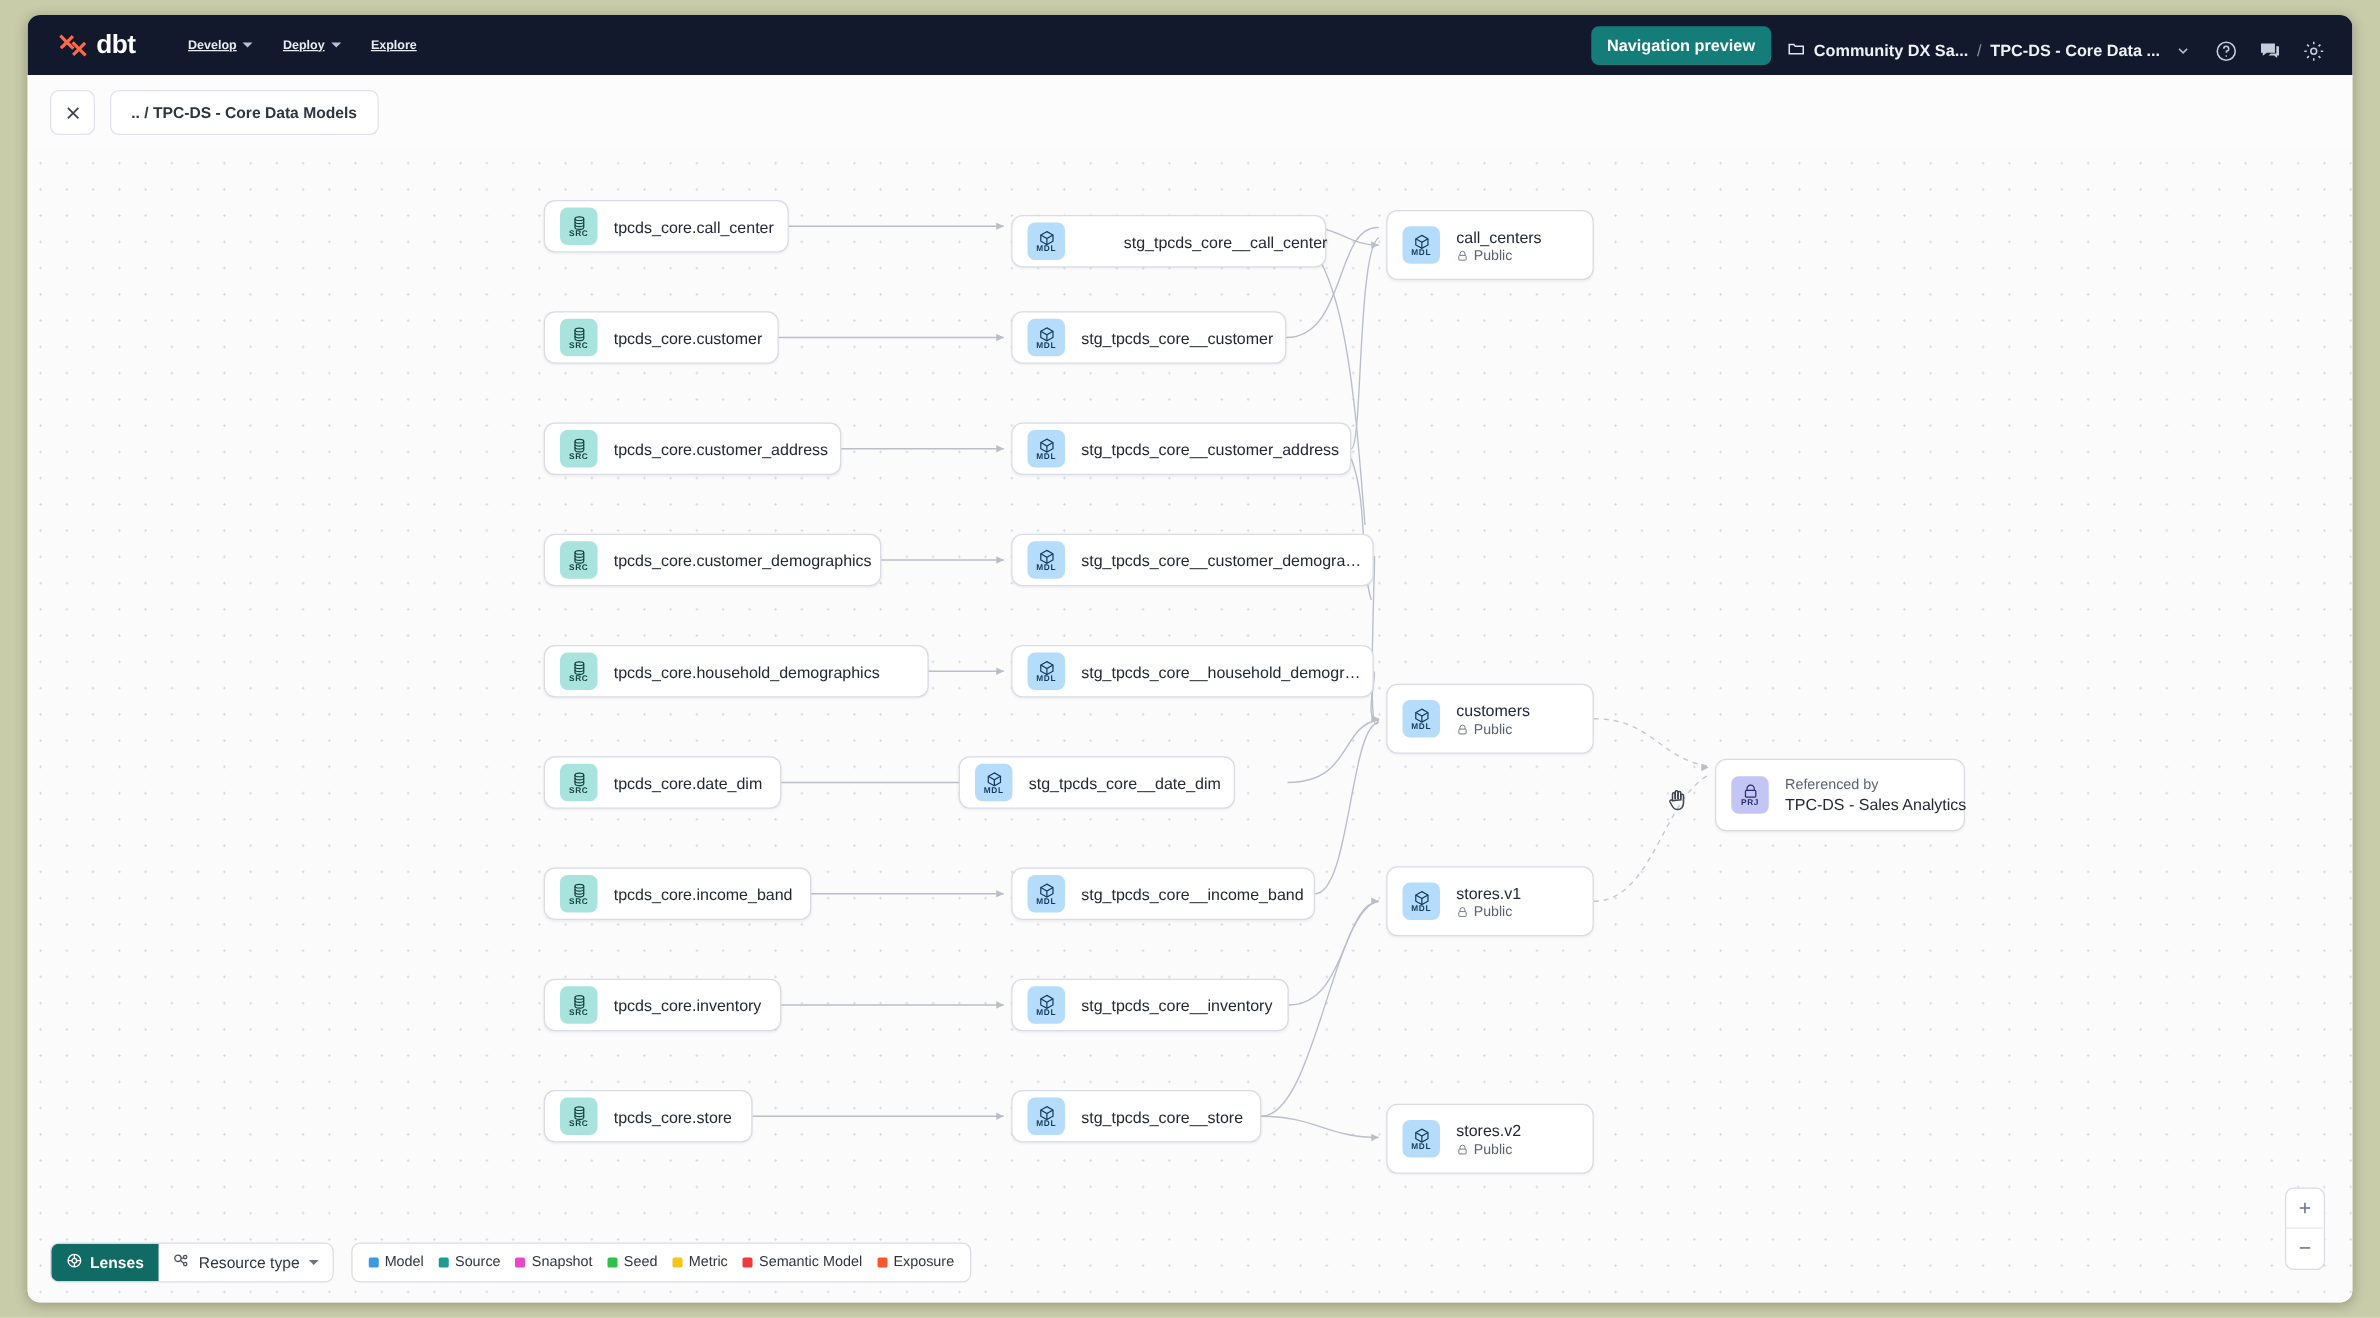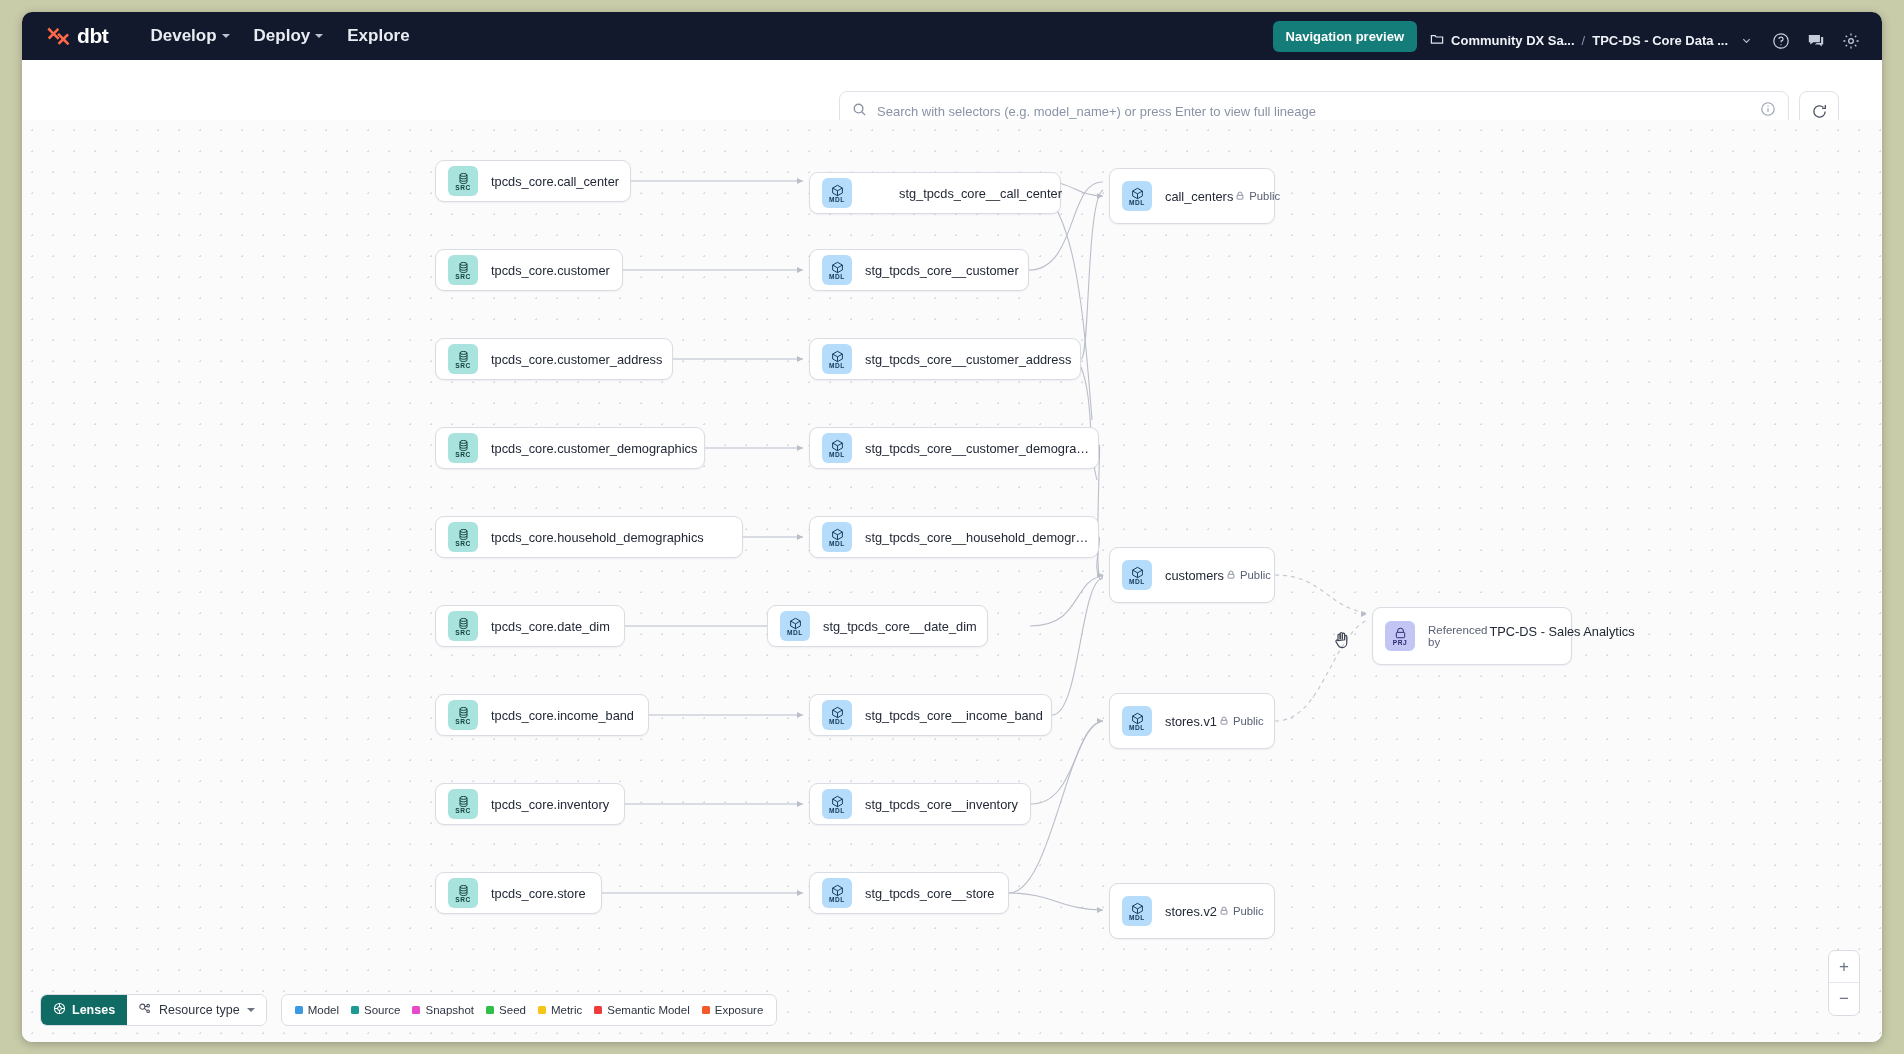--- a/index.html
+++ b/index.html
@@ -34,22 +34,22 @@
     display: flex; align-items: center;
     padding: 0 16px;
     color: #fff;
   }
   .logo-wrap { display:flex; align-items:center; gap:7px; margin-right: 30px; margin-left: 8px;}
   .logo-x { width: 24px; height: 24px; position: relative; }
   .logo-x svg { display:block; }
   .logo-text { font-size: 21px; font-weight: 700; letter-spacing: -0.4px; color:#fff; }
   .nav-item {
     display:flex; align-items:center; gap:5px;
-    font-size: 17px; font-weight: 600; color: #e9ecf2;
-    padding: 6px 12px; border-radius: 5px; cursor: pointer;
+    font-size: 10px; font-weight: 600; color: #e9ecf2;
+    padding: 6px 12px; border-radius: 5px; cursor: pointer; text-decoration: underline;
   }
   .caret { width:0;height:0;border-left:4px solid transparent;border-right:4px solid transparent;border-top:4.5px solid #b9c0cf; }
   .topnav-right { margin-left:auto; display:flex; align-items:flex-end; gap:13px; padding-right:4px;}
   .nav-preview-btn {
     background: #147c79; color:#fff; font-size:13px; font-weight:600;
     padding: 8px 13px; border-radius: 6px; cursor:pointer; white-space:nowrap;
   }
   .breadcrumb-top { display:flex; align-items:center; gap:7px; font-size:13px; font-weight:700; color:#eef1f6; }
   .bc-sep { color:#8a93a6; font-weight:400; }
   .bc-proj { font-weight:700; }
@@ -117,21 +117,21 @@
     width:30px;height:30px;border-radius:6px;
     display:flex;flex-direction:column;align-items:center;justify-content:center;
     flex:0 0 auto;
   }
   .badge.src { background:#a9e3de; color:#14403d; }
   .badge.mdl { background:#b6dcfb; color:#123a5c; }
   .badge.prj { background:#c3c5f5; color:#282b6b; }
   .badge svg { display:block; margin-bottom:-1px; }
   .badge .bl { font-size:6.6px; font-weight:700; letter-spacing:.5px; line-height:7px; }
   .node-label { font-size:12.8px; color:#222836; white-space:nowrap; }
-  .node-body { display:flex; flex-direction:row; gap:2px; }
+  .node-body { display:flex; flex-direction:column; gap:2px; }
   .node-sub { display:flex; align-items:center; gap:4px; font-size:11.3px; color:#596074; }
   .node-sub svg { display:block; }
   .node-pretitle { font-size:11.5px; color:#5a6174; }
   .node-title2 { font-size:12.8px; color:#222836; white-space:nowrap; }
 
   
   .hand-cursor { position:absolute; left:1312px; top:510px; z-index:9; }
 
   
   .zoomctl {
@@ -227,20 +227,28 @@
         </div>
         <div class="icon-btn">
           <svg width="18" height="18" viewBox="0 0 20 20" fill="none" stroke="#c5ccda" stroke-width="1.4">
             <circle cx="10" cy="10" r="2.6"></circle>
             <path d="M10 1.6v2.2M10 16.2v2.2M18.4 10h-2.2M3.8 10H1.6M15.9 4.1l-1.6 1.6M5.7 14.3l-1.6 1.6M15.9 15.9l-1.6-1.6M5.7 5.7 4.1 4.1"></path>
           </svg>
         </div>
       </div>
     </div>
 
+    <div class="toolbar">
+      <div class="sq-btn">
+        <svg width="15" height="15" viewBox="0 0 16 16" fill="none" stroke="#3a4150" stroke-width="1.5">
+            <path d="M3.5 3.5 12.5 12.5M12.5 3.5 3.5 12.5"></path>
+          </svg>
+      </div>
+      <div class="breadcrumb-pill">.. / TPC-DS - Core Data Models</div>
+    </div>
 
     <div class="search-wrap">
       <div class="search-box">
         <span>
           <svg width="15" height="15" viewBox="0 0 16 16" fill="none" stroke="#8a93a6" stroke-width="1.5">
             <circle cx="7" cy="7" r="4.6"></circle>
               <path d="M10.4 10.4 14 14"></path>
           </svg>
         </span>
         <input type="text" placeholder="Search with selectors (e.g. model_name+) or press Enter to view full lineage" style="">

